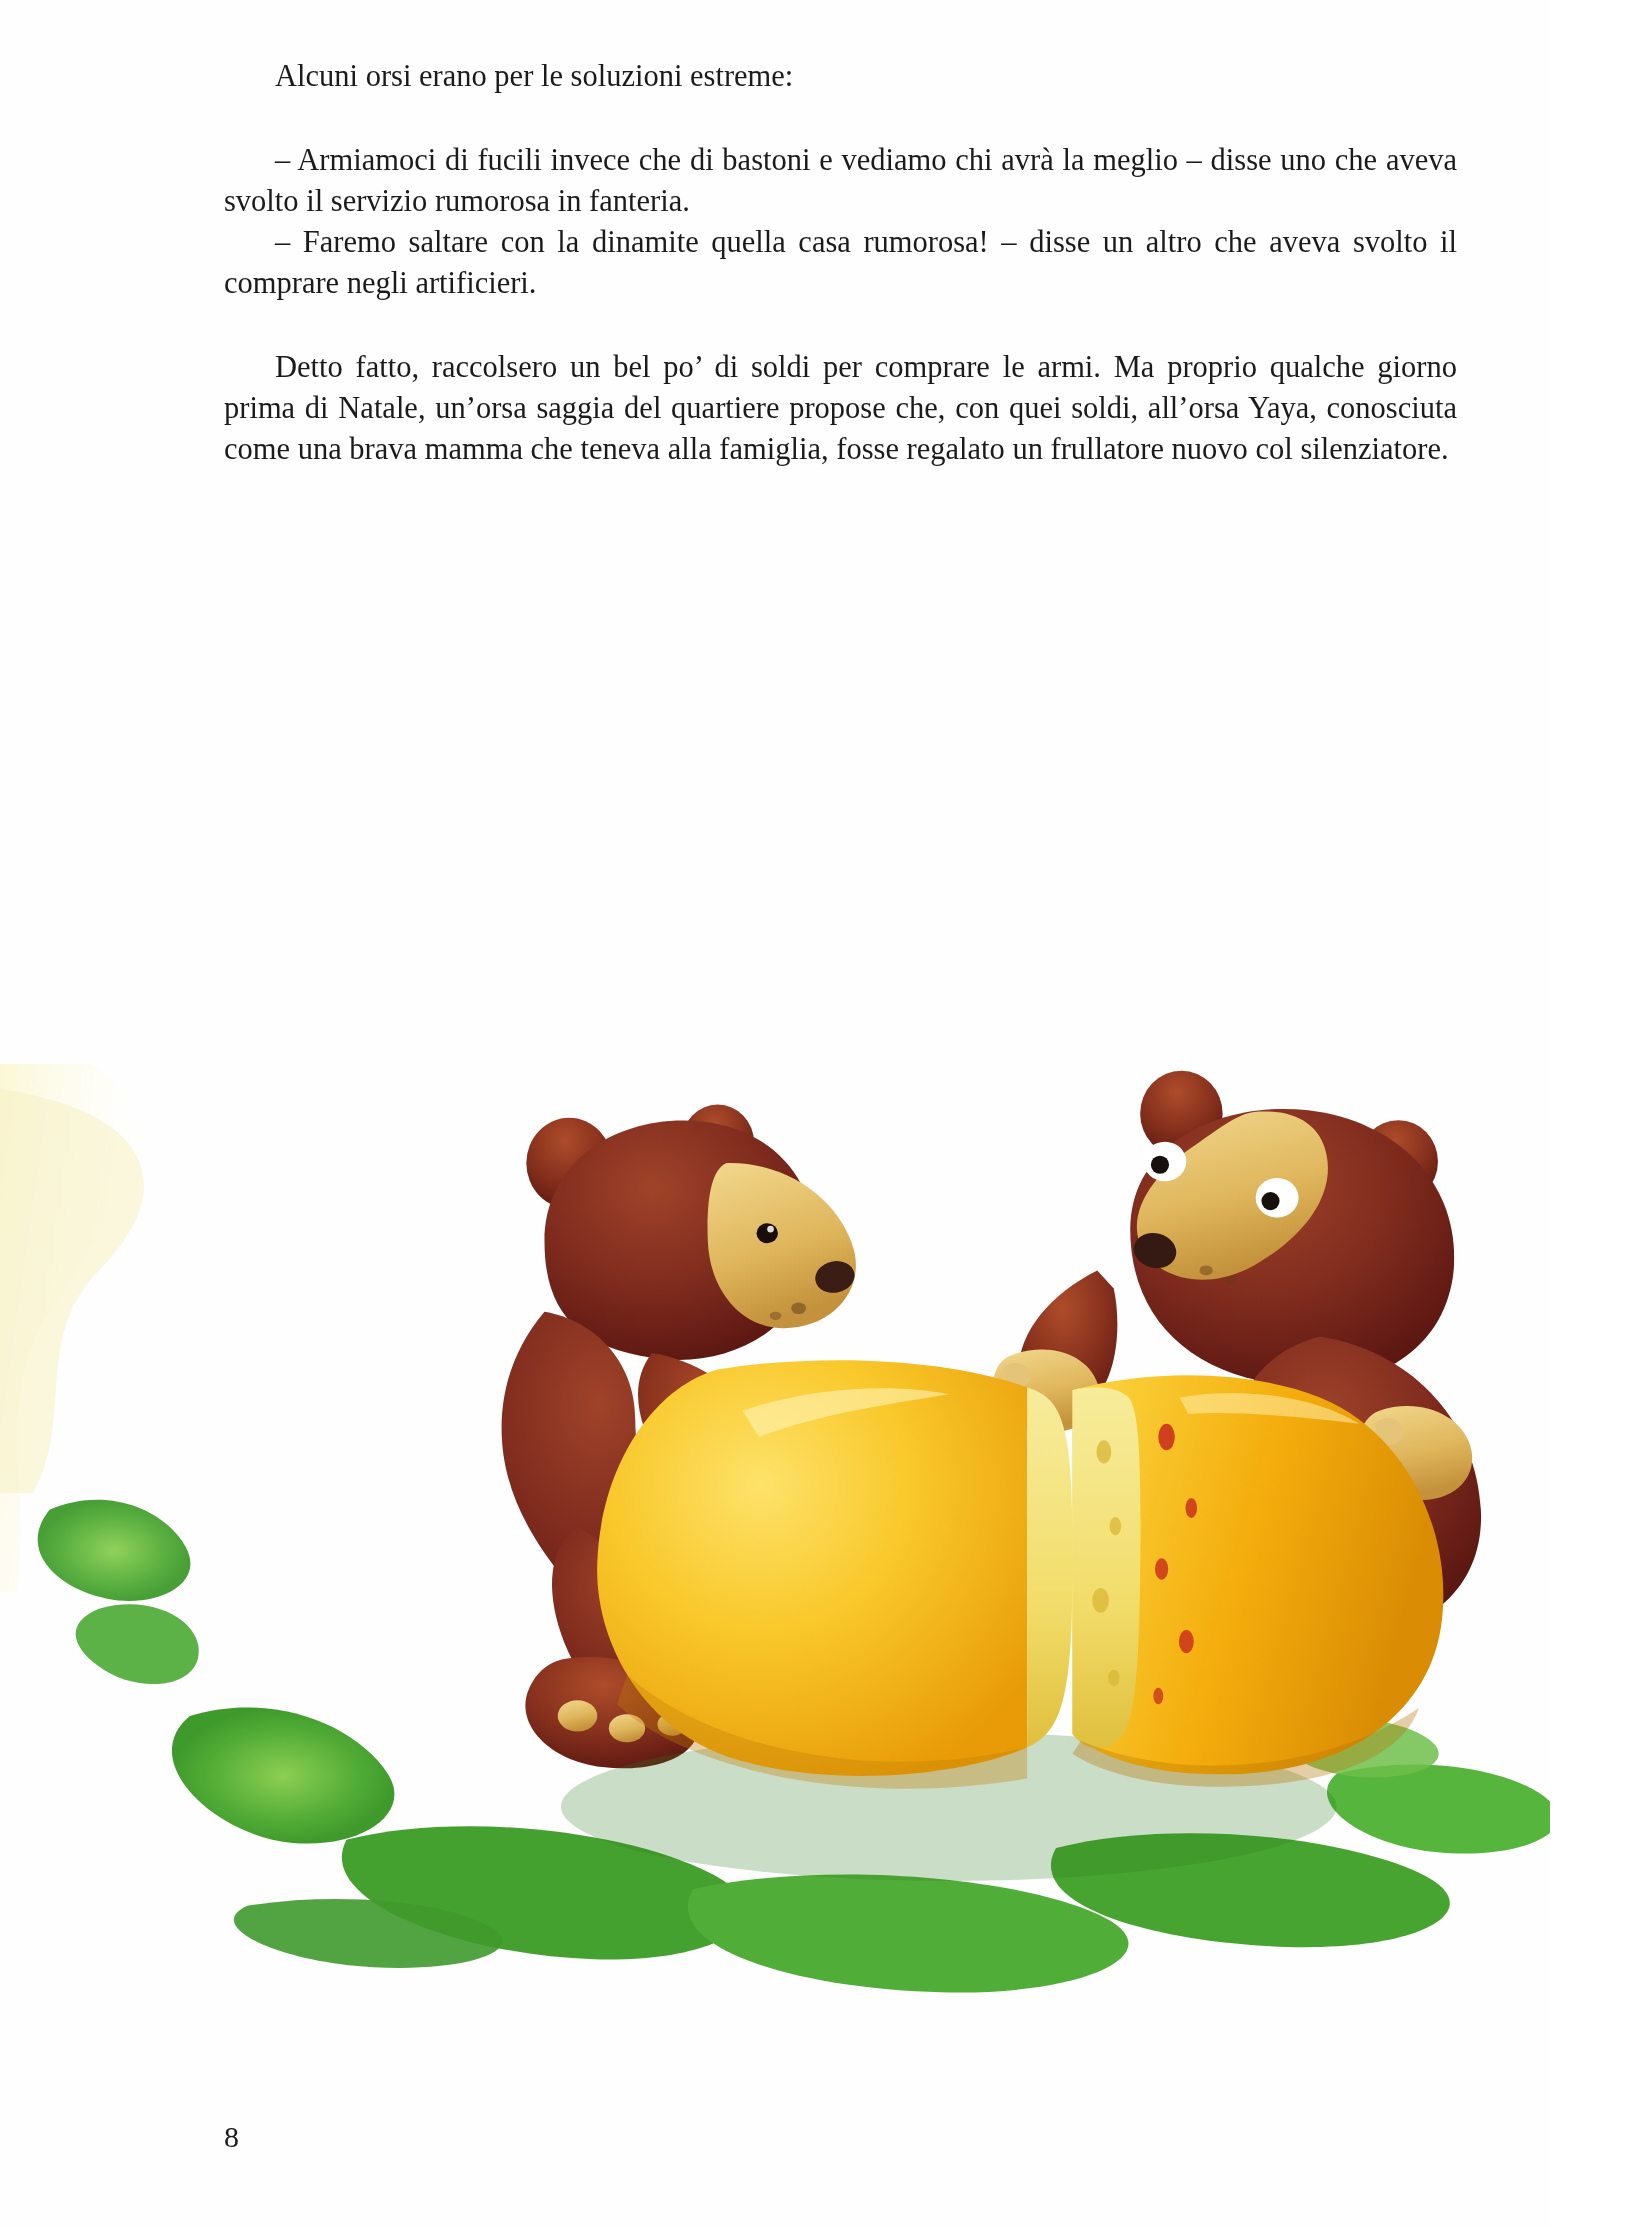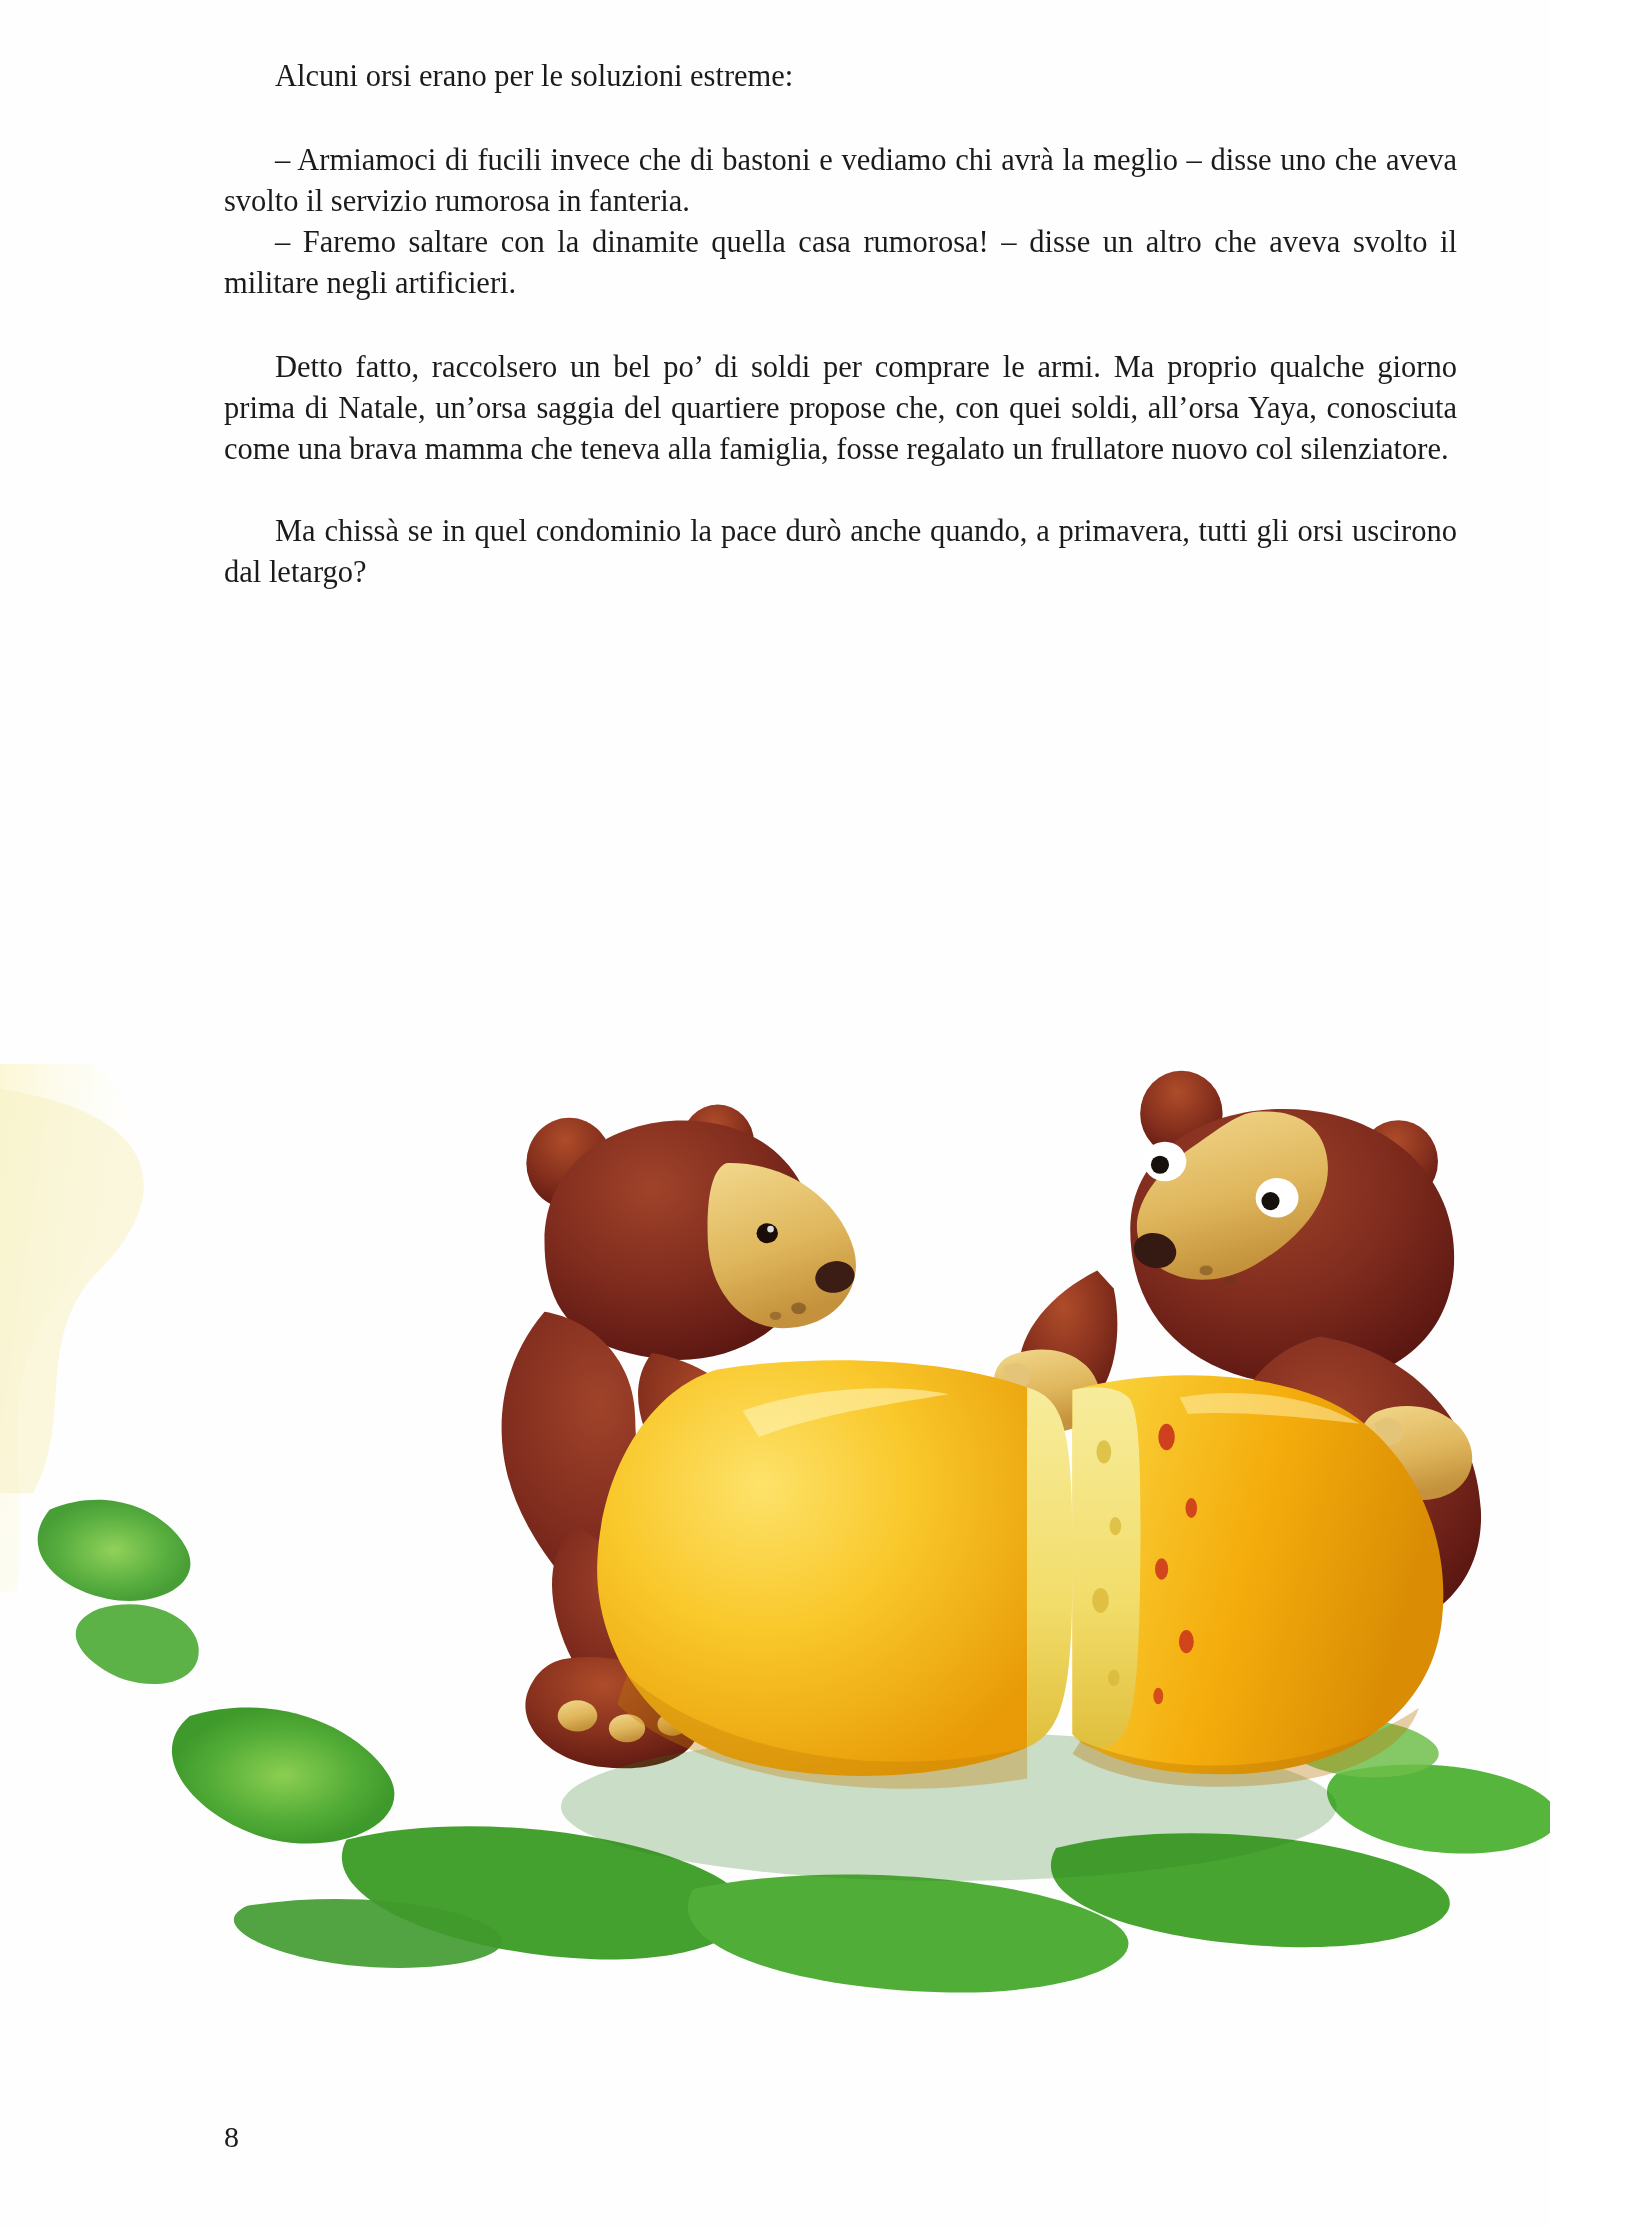--- a/index.html
+++ b/index.html
@@ -61,29 +61,28 @@
 
 <div class="page">
 
   <div class="text-col">
 
     <p class="para indent">Alcuni orsi erano per le soluzioni estreme:</p>
 
     <div class="gap-large"></div>
 
     <p class="para indent">– Armiamoci di fucili invece che di bastoni e vediamo chi avrà la meglio – disse uno che aveva svolto il servizio rumorosa in fanteria.</p>
-    <p class="para indent">– Faremo saltare con la dinamite quella casa rumorosa! – disse un altro che aveva svolto il militare negli artificieri.</p>
+    <p class="para indent">– Faremo saltare con la dinamite quella casa rumorosa! – disse un altro che aveva svolto il comprare negli artificieri.</p>
 
     <div class="gap-large"></div>
 
     <p class="para indent">Detto fatto, raccolsero un bel po’ di soldi per comprare le armi. Ma proprio qualche giorno prima di Natale, un’orsa saggia del quartiere propose che, con quei soldi, all’orsa Yaya, conosciuta come una brava mamma che teneva alla famiglia, fosse regalato un frullatore nuovo col silenziatore.</p>
 
     <div class="gap-mid"></div>
 
-    <p class="para indent">Ma chissà se in quel condominio la pace durò anche quando, a primavera, tutti gli orsi uscirono dal letargo?</p>
   </div>
 
   <div class="illo">
     <svg width="1650" height="1015" viewBox="0 0 2000 1230" xmlns="http://www.w3.org/2000/svg" aria-hidden="true">
       <defs>
         <radialGradient id="cheeseGrad" cx="38%" cy="30%" r="78%">
           <stop offset="0%" stop-color="#fde26a"></stop>
           <stop offset="45%" stop-color="#f9c82b"></stop>
           <stop offset="100%" stop-color="#e89b07"></stop>
         </radialGradient>

